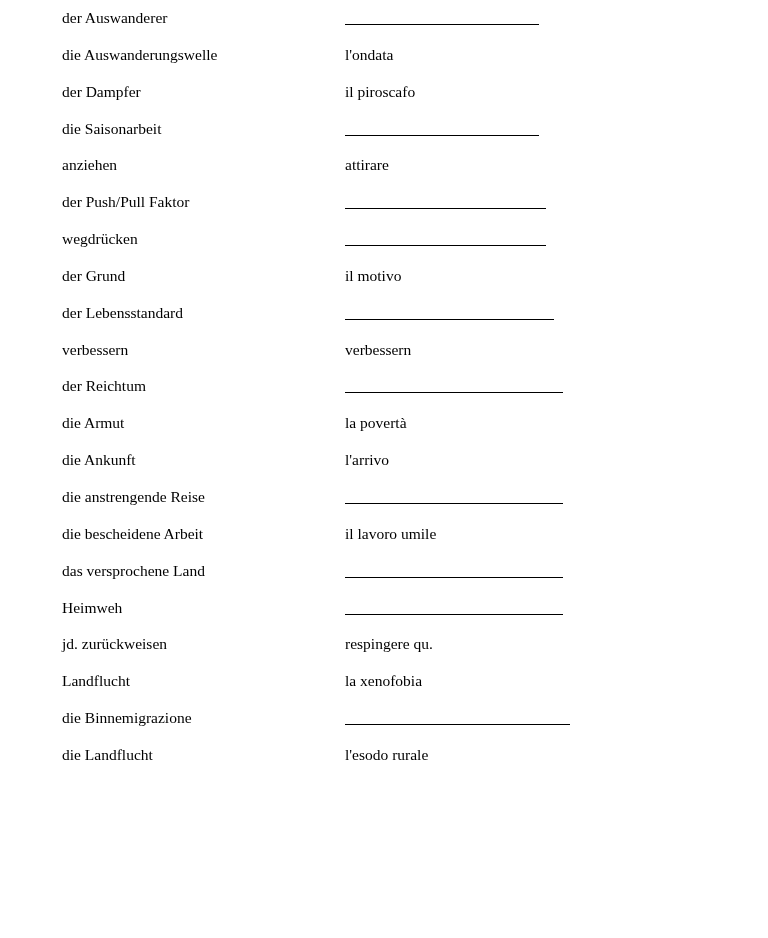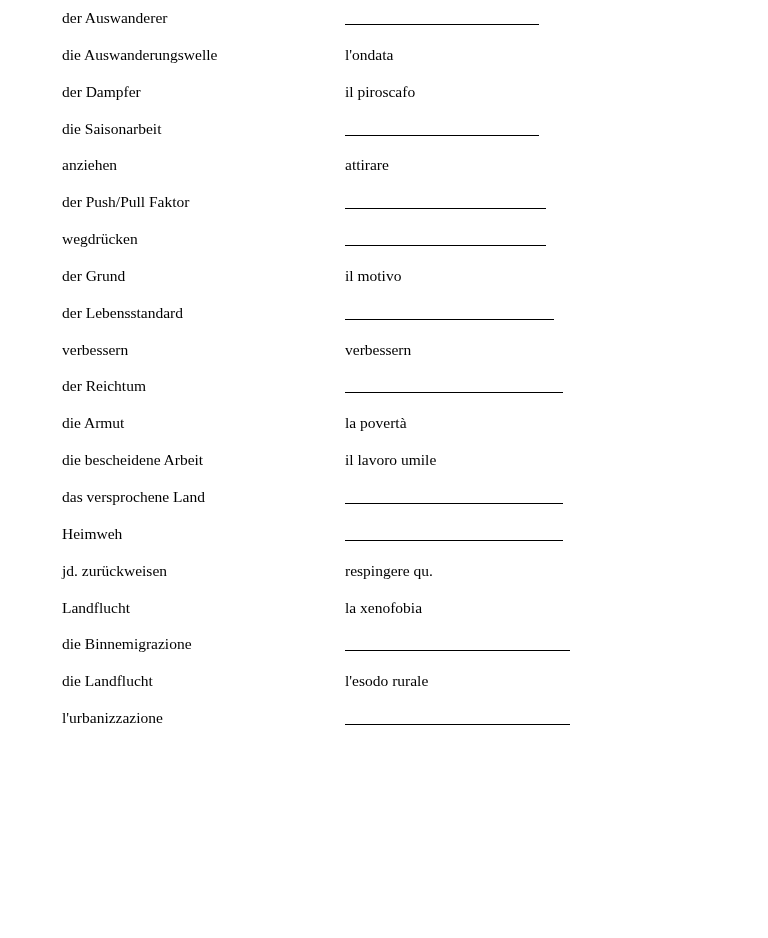--- a/index.html
+++ b/index.html
@@ -112,20 +112,28 @@
       </li>
       <li class="vocab-row">
         <span class="term-de">der Reichtum</span>
         <span class="answer-blank" style="width: 218px;"></span>
       </li>
       <li class="vocab-row">
         <span class="term-de">die Armut</span>
         <span class="term-it">la povertà</span>
       </li>
       <li class="vocab-row">
+        <span class="term-de">die Ankunft</span>
+        <span class="term-it">l'arrivo</span>
+      </li>
+      <li class="vocab-row">
+        <span class="term-de">die anstrengende Reise</span>
+        <span class="answer-blank" style="width: 218px;"></span>
+      </li>
+      <li class="vocab-row">
         <span class="term-de">die bescheidene Arbeit</span>
         <span class="term-it">il lavoro umile</span>
       </li>
       <li class="vocab-row">
         <span class="term-de">das versprochene Land</span>
         <span class="answer-blank" style="width: 218px;"></span>
       </li>
       <li class="vocab-row">
         <span class="term-de">Heimweh</span>
         <span class="answer-blank" style="width: 218px;"></span>
@@ -139,18 +147,14 @@
         <span class="term-it">la xenofobia</span>
       </li>
       <li class="vocab-row">
         <span class="term-de">die Binnemigrazione</span>
         <span class="answer-blank" style="width: 225px;"></span>
       </li>
       <li class="vocab-row">
         <span class="term-de">die Landflucht</span>
         <span class="term-it">l'esodo rurale</span>
       </li>
-      <li class="vocab-row">
-        <span class="term-de">l'urbanizzazione</span>
-        <span class="answer-blank" style="width: 225px;"></span>
-      </li>
     </ul>
 </div>
 
 </body></html>

